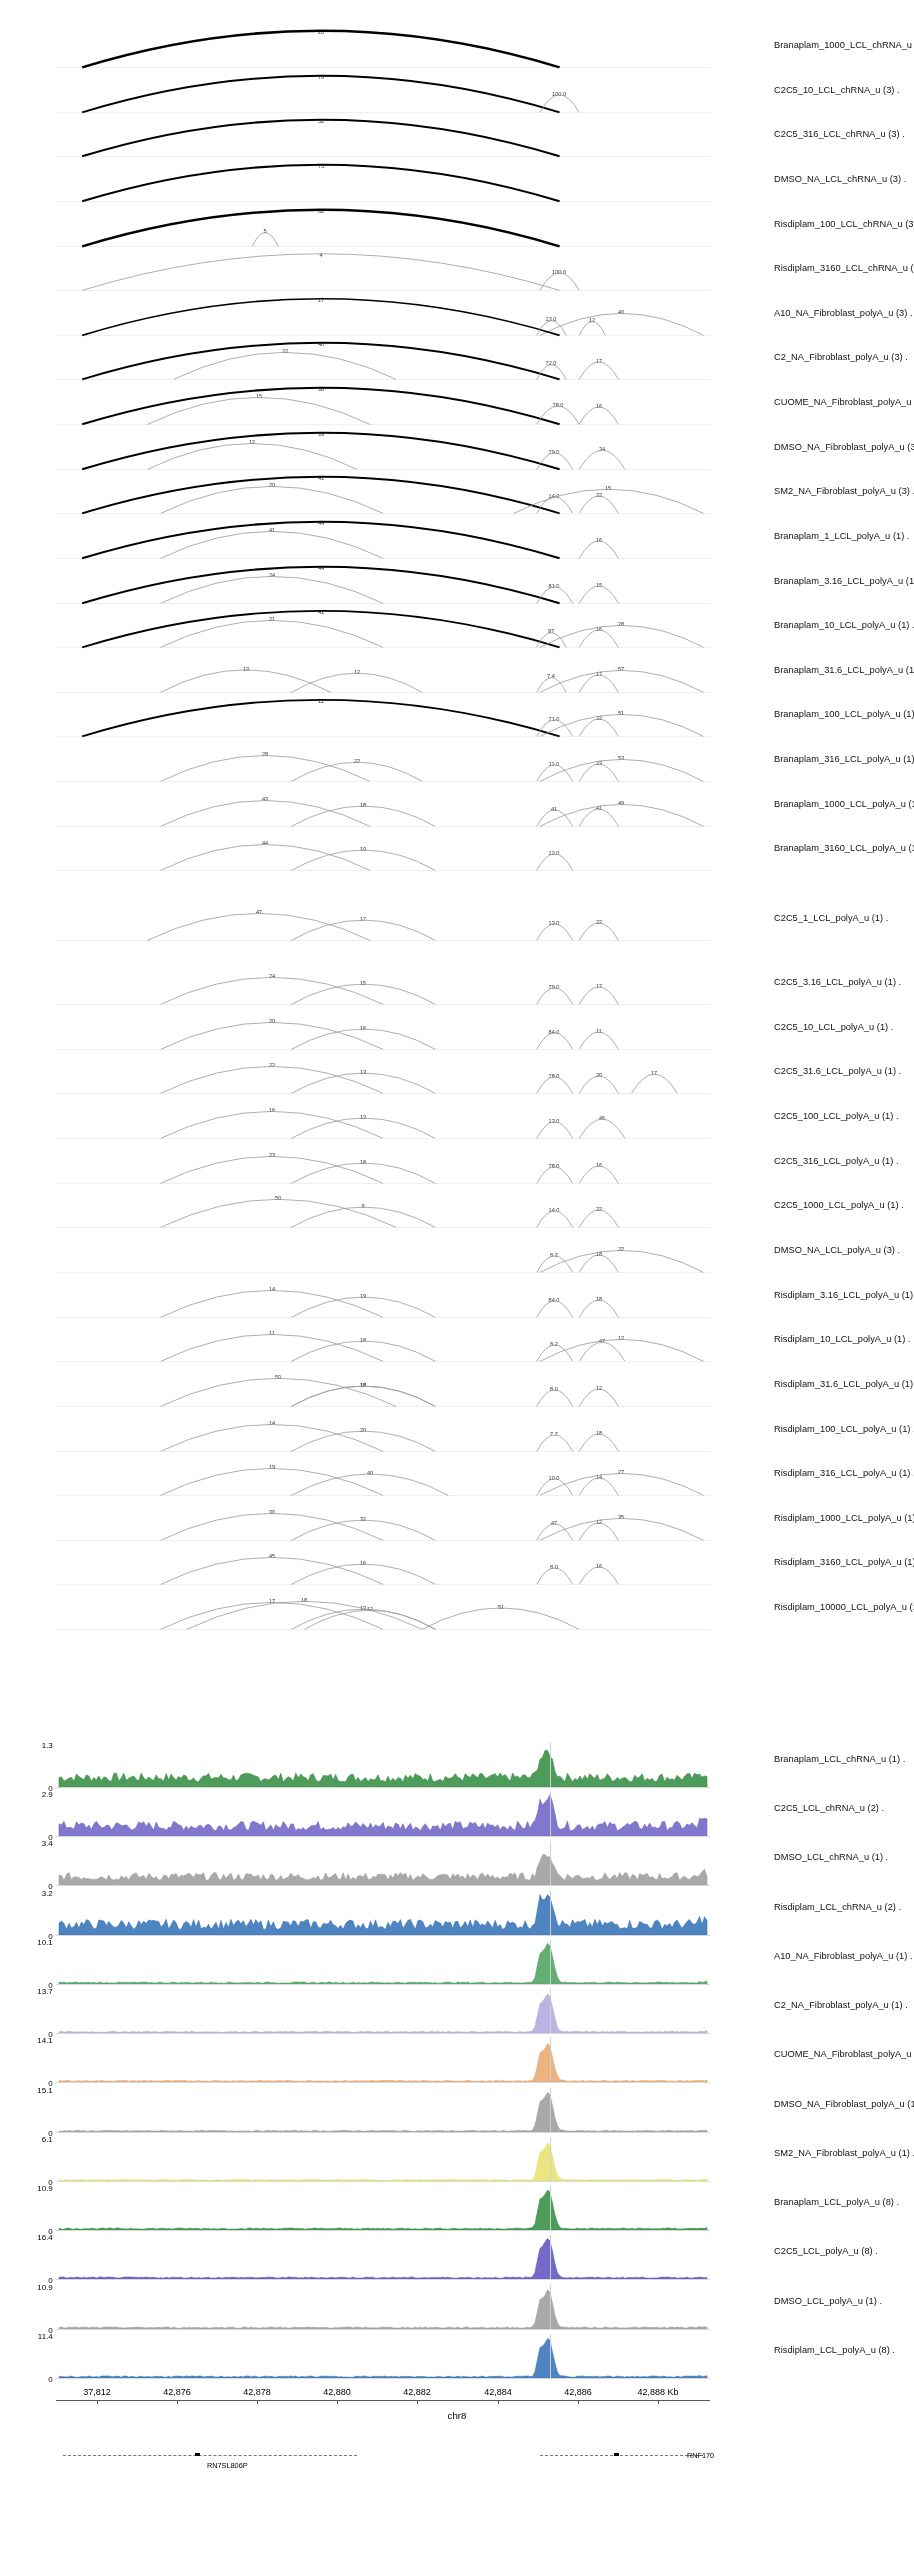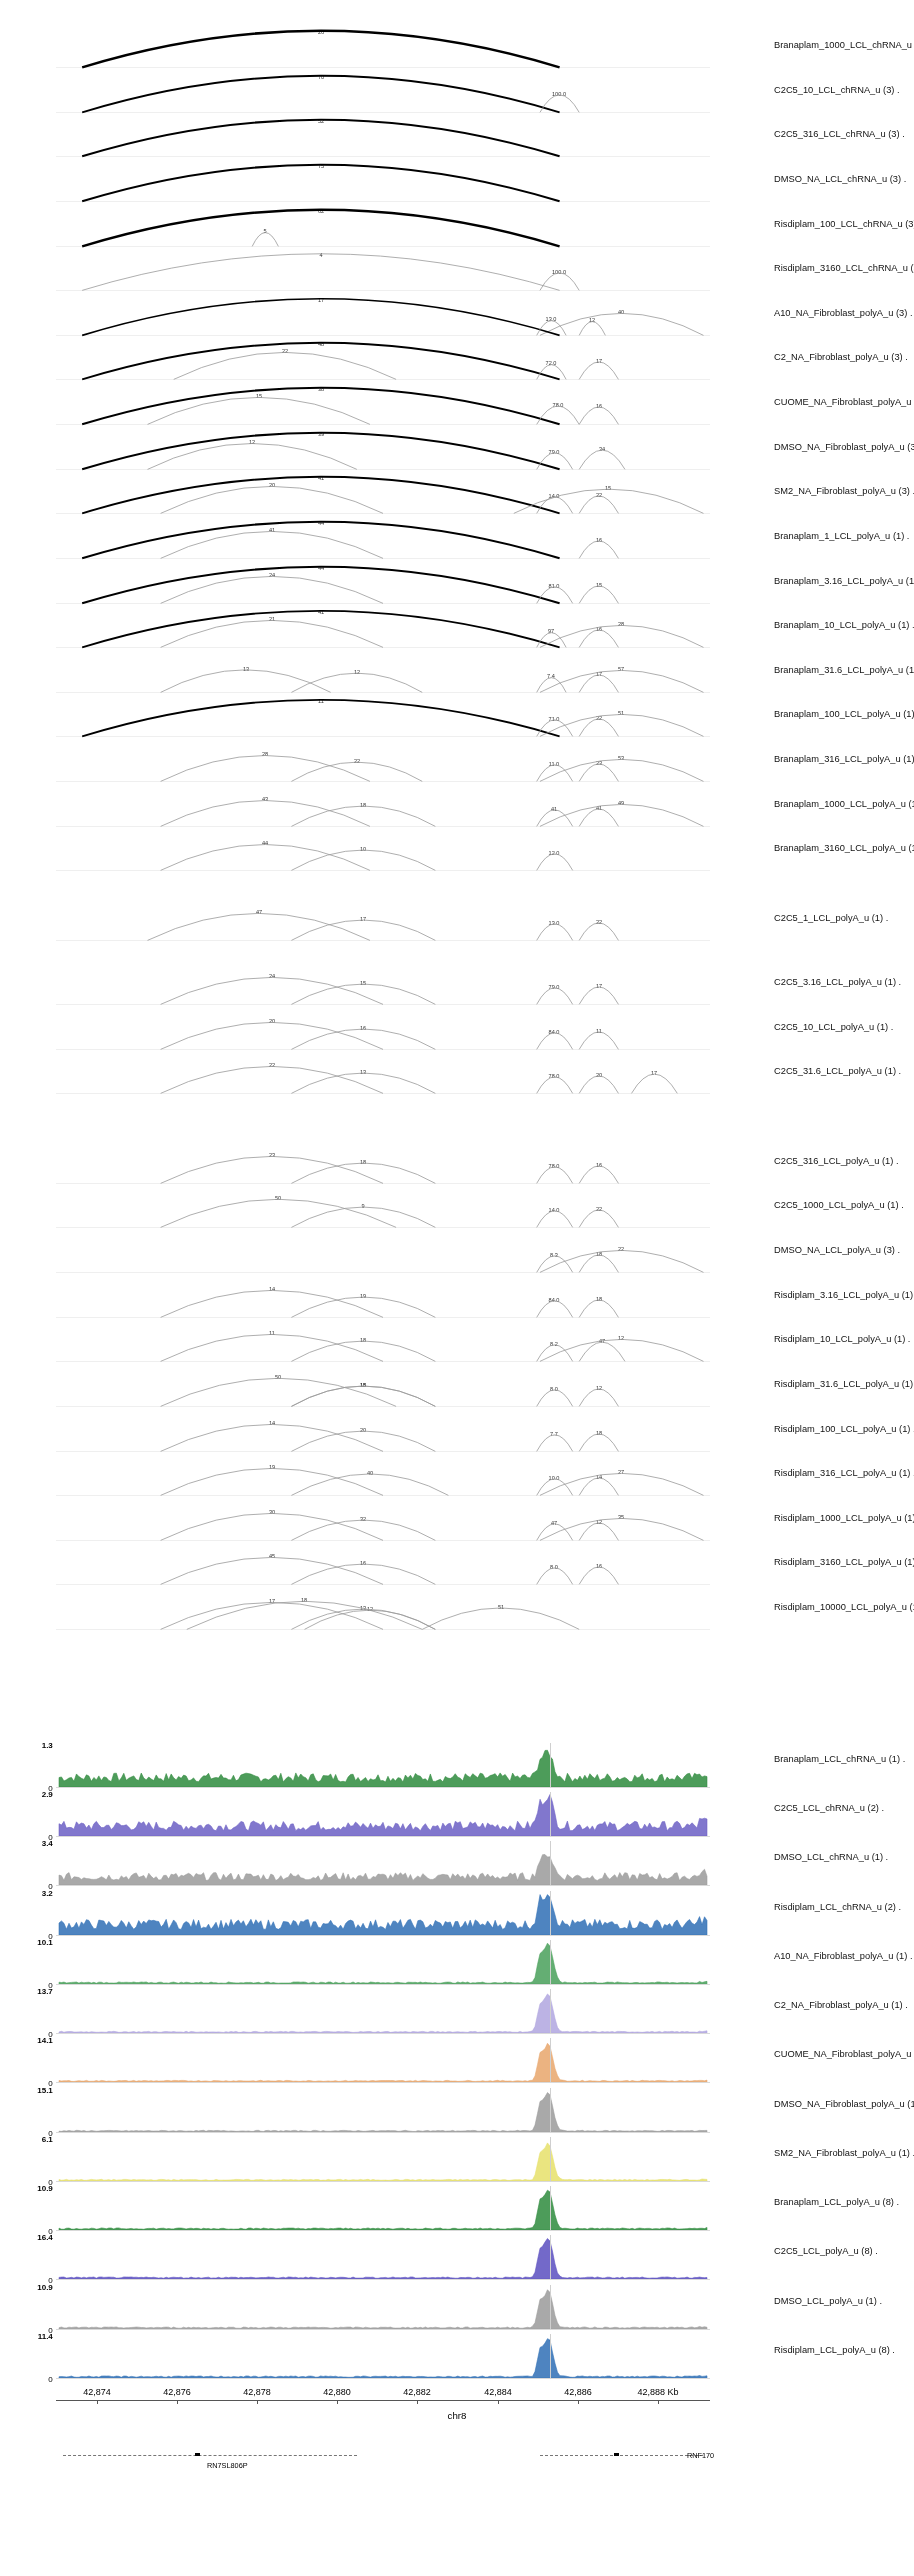--- a/index.html
+++ b/index.html
@@ -11,21 +11,21 @@
   .srow{position:absolute;left:56px;width:654px;}
   .srow .sep{position:absolute;left:0;top:0;width:654px;height:0.8px;background:#efefef;}
   .slabel{position:absolute;left:718px;width:190px;font-size:9.3px;line-height:11px;color:#111;}
   .arcsvg{position:absolute;left:0;top:0;overflow:visible;}
   .arcnum{position:absolute;font-size:5.6px;color:#333;white-space:nowrap;transform:translate(-50%,0);}
 
   
   #coverage{position:absolute;left:0;top:1743px;width:914px;height:646px;}
   .crow{position:absolute;left:56px;width:654px;}
   .ctrack{position:absolute;left:0;top:0;width:654px;height:100%;border-bottom:0.8px solid #d9d9d9;}
-  .cmax{position:absolute;left:0px;top:-1.6px;font-size:8px;color:#000;transform:translateX(-100%);padding-right:3.2px;font-weight:bold;}
+  .cmax{position:absolute;left:0px;top:-1.6px;font-size:8px;color:#000;transform:translateX(-100%);padding-right:3.2px;}
   .cmin{position:absolute;left:0px;bottom:-5.6px;font-size:8px;color:#000;transform:translateX(-100%);padding-right:3.2px;}
   .clabel{position:absolute;left:718px;width:190px;font-size:9.3px;line-height:11px;color:#111;}
   .vline{position:absolute;top:0;bottom:0;width:0.8px;background:#cfcfcf;}
 
   
   #axis{position:absolute;left:0;top:2389px;width:914px;height:48px;}
   #axis .line{position:absolute;left:56px;top:11.3px;width:654px;height:0.8px;background:#555;}
   #axis .tick{position:absolute;top:11.3px;width:0.8px;height:4px;background:#555;}
   #axis .ticklab{position:absolute;top:-1.6px;font-size:9px;color:#000;transform:translateX(-50%);white-space:nowrap;}
   #axis .chrlab{position:absolute;top:21px;left:0;width:914px;text-align:center;font-size:9.7px;}
@@ -335,20 +335,34 @@
         <div class="arcnum" style="left: 598px; top: 15px;">17</div>
         <svg class="arcsvg" width="654" height="45" viewBox="0 0 810 55.2969">
           <path d="M129.6,47.3 Q267.3,-19.518 405,47.3" fill="none" stroke="#9a9a9a" stroke-width="1"></path>
           <path d="M291.59999999999997,47.3 Q380.69999999999993,-2.9939999999999998 469.79999999999995,47.3" fill="none" stroke="#9a9a9a" stroke-width="1"></path>
           <path d="M595.35,47.3 Q617.625,6.352000000000018 639.9,47.3" fill="none" stroke="#9a9a9a" stroke-width="1"></path>
           <path d="M648,47.3 Q672.3,4.083999999999982 696.6,47.3" fill="none" stroke="#9a9a9a" stroke-width="1"></path>
           <path d="M712.8,47.3 Q741.15,-0.4520000000000266 769.5,47.3" fill="none" stroke="#9a9a9a" stroke-width="1"></path>
         </svg>
         <div class="slabel" style="top: 11px;">C2C5_31.6_LCL_polyA_u (1) .</div>
       </div>
+      <div class="srow" style="top: 1100px; height: 45px;">
+        <div class="sep" style="top: 38px;"></div>
+        <div class="arcnum" style="left: 216px; top: 7.2px;">16</div>
+        <div class="arcnum" style="left: 307px; top: 14px;">13</div>
+        <div class="arcnum" style="left: 498px; top: 17.6px;">13.0</div>
+        <div class="arcnum" style="left: 546px; top: 15px;">46</div>
+        <svg class="arcsvg" width="654" height="45" viewBox="0 0 810 55.2969">
+          <path d="M129.6,47.3 Q267.3,-19.518 405,47.3" fill="none" stroke="#9a9a9a" stroke-width="1"></path>
+          <path d="M291.59999999999997,47.3 Q380.69999999999993,-2.9939999999999998 469.79999999999995,47.3" fill="none" stroke="#9a9a9a" stroke-width="1"></path>
+          <path d="M595.35,47.3 Q617.625,6.352000000000018 639.9,47.3" fill="none" stroke="#9a9a9a" stroke-width="1"></path>
+          <path d="M648,47.3 Q676.35,-0.4520000000000266 704.7,47.3" fill="none" stroke="#9a9a9a" stroke-width="1"></path>
+        </svg>
+        <div class="slabel" style="top: 11px;">C2C5_100_LCL_polyA_u (1) .</div>
+      </div>
       <div class="srow" style="top: 1145px; height: 45px;">
         <div class="sep" style="top: 38px;"></div>
         <div class="arcnum" style="left: 216px; top: 7.2px;">23</div>
         <div class="arcnum" style="left: 307px; top: 14px;">18</div>
         <div class="arcnum" style="left: 498px; top: 17.6px;">78.0</div>
         <div class="arcnum" style="left: 543px; top: 16.7px;">16</div>
         <svg class="arcsvg" width="654" height="45" viewBox="0 0 810 55.2969">
           <path d="M129.6,47.3 Q267.3,-19.518 405,47.3" fill="none" stroke="#9a9a9a" stroke-width="1"></path>
           <path d="M291.59999999999997,47.3 Q380.69999999999993,-2.9939999999999998 469.79999999999995,47.3" fill="none" stroke="#9a9a9a" stroke-width="1"></path>
           <path d="M595.35,47.3 Q617.625,6.352000000000018 639.9,47.3" fill="none" stroke="#9a9a9a" stroke-width="1"></path>
@@ -649,21 +663,21 @@
           <div class="cmin">0</div>
         </div>
         <div class="clabel" style="top: 11px;">Risdiplam_LCL_polyA_u (8) .</div>
       </div>
     </div>
 
   <div id="axis">
     <div class="line"></div>
     <div class="chrlab">chr8</div>
   <div class="tick" style="left: 97px;"></div>
-      <div class="ticklab" style="left: 97px;">42,874</div>
+      <div class="ticklab" style="left: 97px;">37,812</div>
       <div class="tick" style="left: 177px;"></div>
       <div class="ticklab" style="left: 177px;">42,876</div>
       <div class="tick" style="left: 257px;"></div>
       <div class="ticklab" style="left: 257px;">42,878</div>
       <div class="tick" style="left: 337px;"></div>
       <div class="ticklab" style="left: 337px;">42,880</div>
       <div class="tick" style="left: 417px;"></div>
       <div class="ticklab" style="left: 417px;">42,882</div>
       <div class="tick" style="left: 498px;"></div>
       <div class="ticklab" style="left: 498px;">42,884</div>

